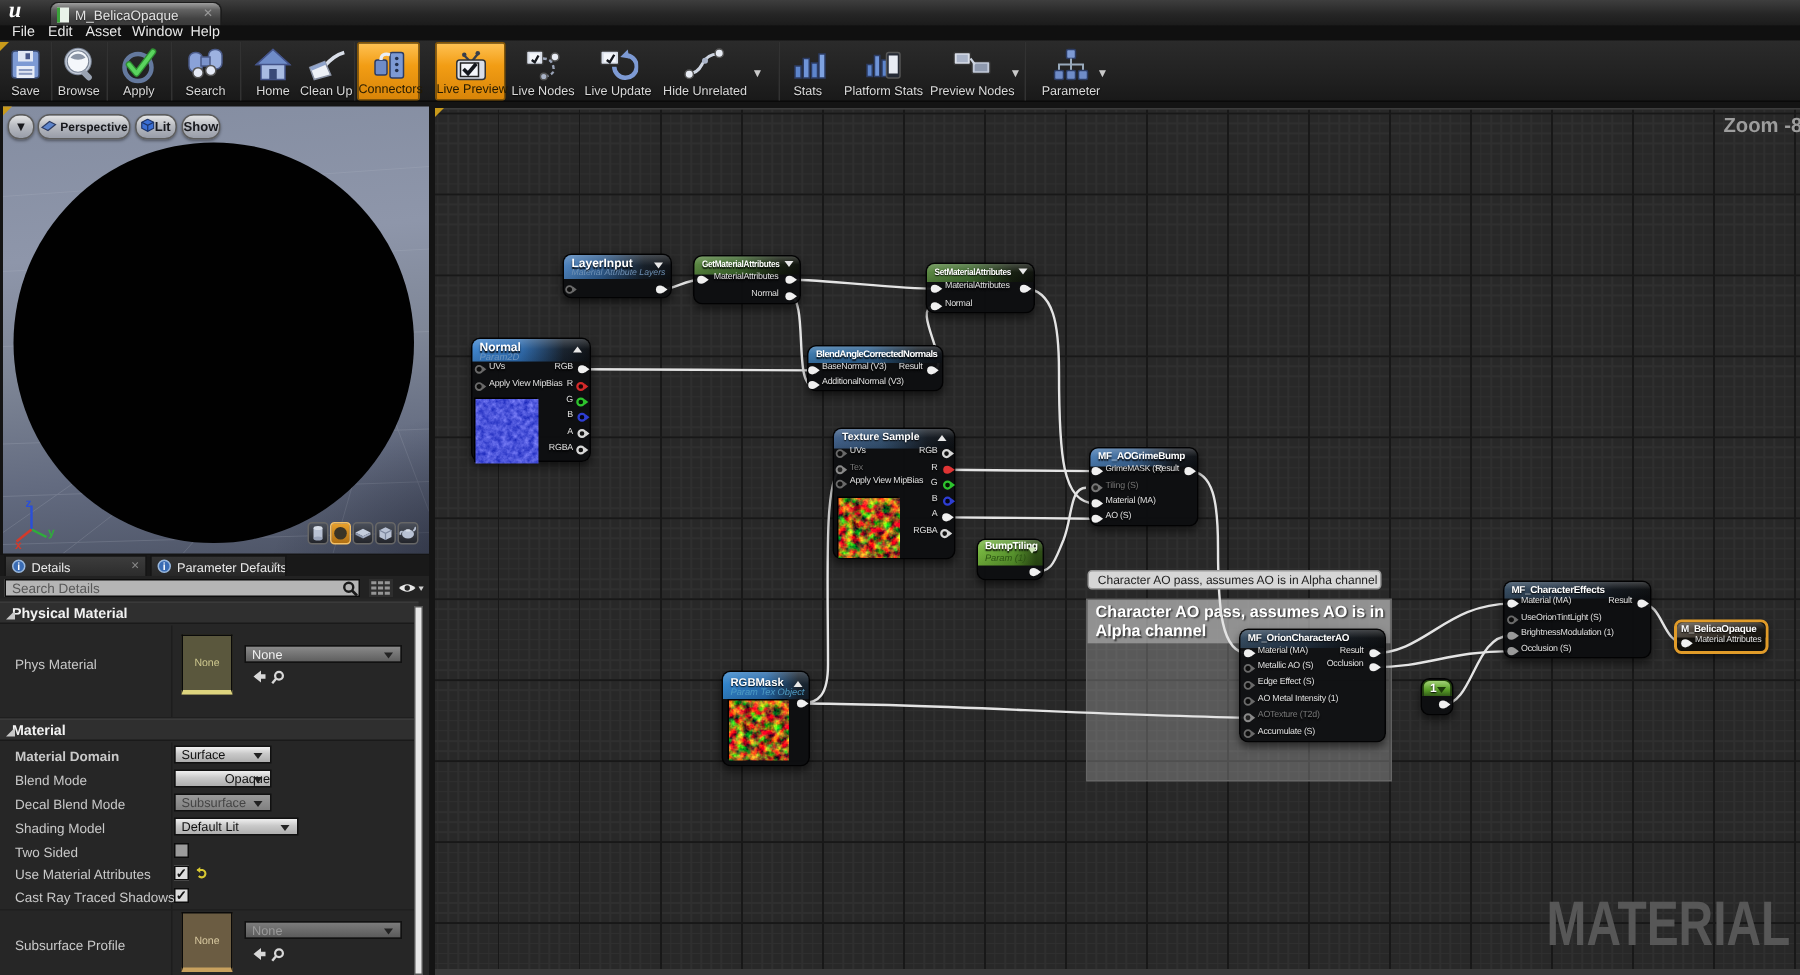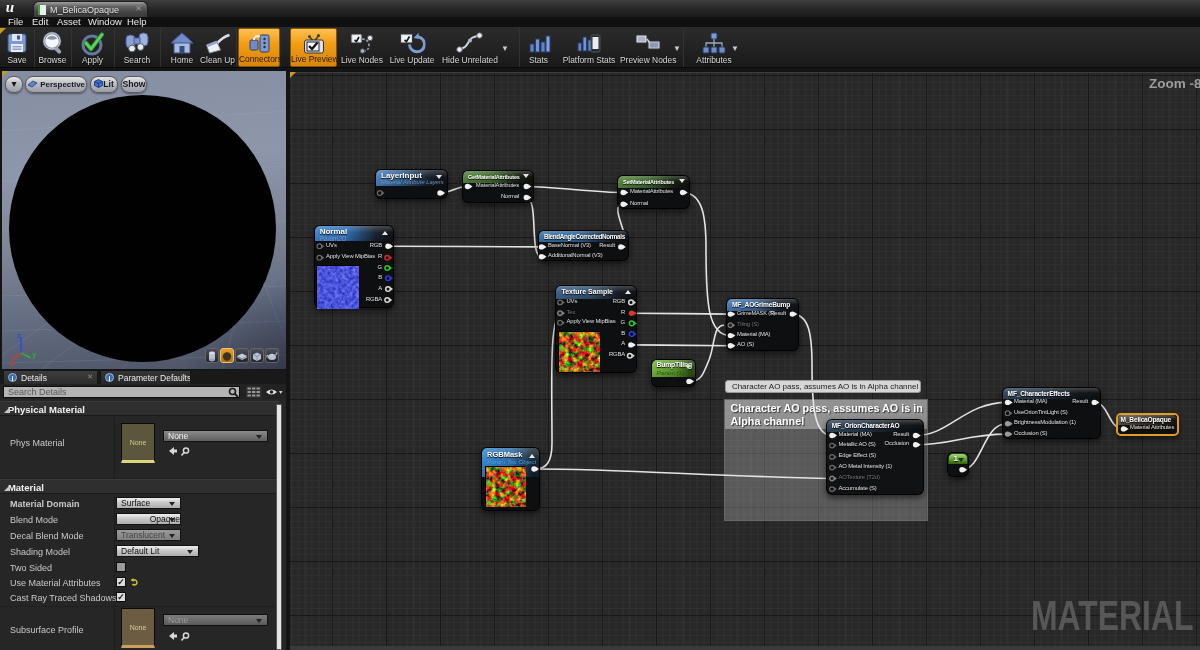--- a/index.html
+++ b/index.html
@@ -238,21 +238,21 @@
       </div>
     <div class="caret" style="left:673px">▼</div>
     <div class="tbtn" style="left:690px;width:48px">
         <svg width="26" height="24" viewBox="0 0 26 24">
           <rect x="10" y="2" width="6" height="6" rx="1" fill="#7d9ad4" stroke="#2c3c64"></rect>
           <path d="M13 8 L13 12 M13 12 L5 12 L5 16 M13 12 L13 16 M13 12 L21 12 L21 16" fill="none" stroke="#9ab" stroke-width="1.3"></path>
           <rect x="2" y="16" width="6" height="6" rx="1" fill="#6f8cc8" stroke="#2c3c64"></rect>
           <rect x="10" y="16" width="6" height="6" rx="1" fill="#6f8cc8" stroke="#2c3c64"></rect>
           <rect x="18" y="16" width="6" height="6" rx="1" fill="#6f8cc8" stroke="#2c3c64"></rect>
         </svg>
-        <div class="lbl">Attributes</div>
+        <div class="lbl">Parameter</div>
       </div>
     <div class="caret" style="left:731px">▼</div>
   </div>
   <div class="corner" style="left:0;top:28px"></div>
   <div class="abs" id="viewport">
     <svg class="abs" style="left:0;top:0" width="284" height="298" opacity="0.22">
       <g stroke="#b8bdc9" stroke-width="0.6" fill="none">
         <path d="M0 60 L284 40"></path>
           <path d="M0 110 L284 95"></path>
           <path d="M0 160 L284 150"></path>
@@ -355,21 +355,21 @@
         <path d="M18 6.5 L15.5 9.5" stroke="#d8d8d8" stroke-width="1.6"></path>
       </svg>
     <div class="hdiv" style="top:108px;"></div>
     <div class="sechead" style="top:109px;">&nbsp;&nbsp;&nbsp;Material</div>
     <div class="vdiv" style="top:125px;height:155px;"></div>
     <div class="plabel" style="top:129px;font-weight:bold;">Material Domain</div>
       <div class="ddl" style="left:116px;top:127px;width:65px;">Surface</div>
     <div class="plabel" style="top:145px;">Blend Mode</div>
       <div class="ddl" style="left:116px;top:143px;width:65px;text-align:right;">Opaque</div>
     <div class="plabel" style="top:161px;">Decal Blend Mode</div>
-      <div class="ddl dis" style="left:116px;top:159px;width:65px;">Translucent</div>
+      <div class="ddl dis" style="left:116px;top:159px;width:65px;">Subsurface</div>
     <div class="plabel" style="top:177px;">Shading Model</div>
       <div class="ddl" style="left:116px;top:175px;width:83px;">Default Lit</div>
     <div class="plabel" style="top:193px;">Two Sided</div>
       <div class="cb off" style="left:116px;top:192px;"></div>
     <div class="plabel" style="top:208px;">Use Material Attributes</div>
       <div class="cb" style="left:116px;top:207px;">✓</div>
     <svg class="abs" style="left:130px;top:208px" width="9" height="9" viewBox="0 0 9 9">
         <path d="M1.5 2 L5 2 A2.5 2.5 0 1 1 2.5 6" fill="none" stroke="#d8c832" stroke-width="1.4"></path>
         <path d="M3.5 0 L1 2 L3.5 4Z" fill="#d8c832"></path>
       </svg>
@@ -467,21 +467,21 @@
           <div class="ns" style="top:9px;font-size:6.2px;color:#2c5413">Param (1)</div>
           <div class="harrow dn" style="right:4px;top:5px;border-top-color:#cde4b8"></div>
         </div>
       </div>
       <div class="node" style="left:436px;top:224.5px;width:73px;height:53.9px">
         <div class="nh" style="height:12.5px;background:linear-gradient(90deg,#4a7cb2,#39639242 40%,#141a22 78%,#0d1014);background:linear-gradient(90deg,#4a7cb2,#396392 40%,#141a22 78%,#0d1014)">
           <div class="nt" style="top:2px;font-size:6.6px;letter-spacing:-0.2px">MF_AOGrimeBump</div>
         </div>
       </div>
       <div class="node" style="left:191px;top:373.5px;width:59px;height:64px">
-        <div class="nh" style="height:29px;background:linear-gradient(90deg,#2f83cc,#2468aa 50%,#14202c 88%)">
+        <div class="nh" style="height:18px;background:linear-gradient(90deg,#2f83cc,#2468aa 50%,#14202c 88%)">
           <div class="nt" style="top:2px;font-size:7.5px">RGBMask</div>
           <div class="ns" style="top:10px;font-size:6.2px;color:#4e9cc4">Param Tex Object</div>
           <div class="harrow up" style="right:4px;top:6px"></div>
         </div>
         <div style="position:absolute;left:2.5px;top:18.5px;width:40px;height:40px;border:1px solid #000">
           <svg width="40" height="40">
               <rect width="40" height="40" filter="url(#fcamo)"></rect>
             </svg>
         </div>
       </div>

